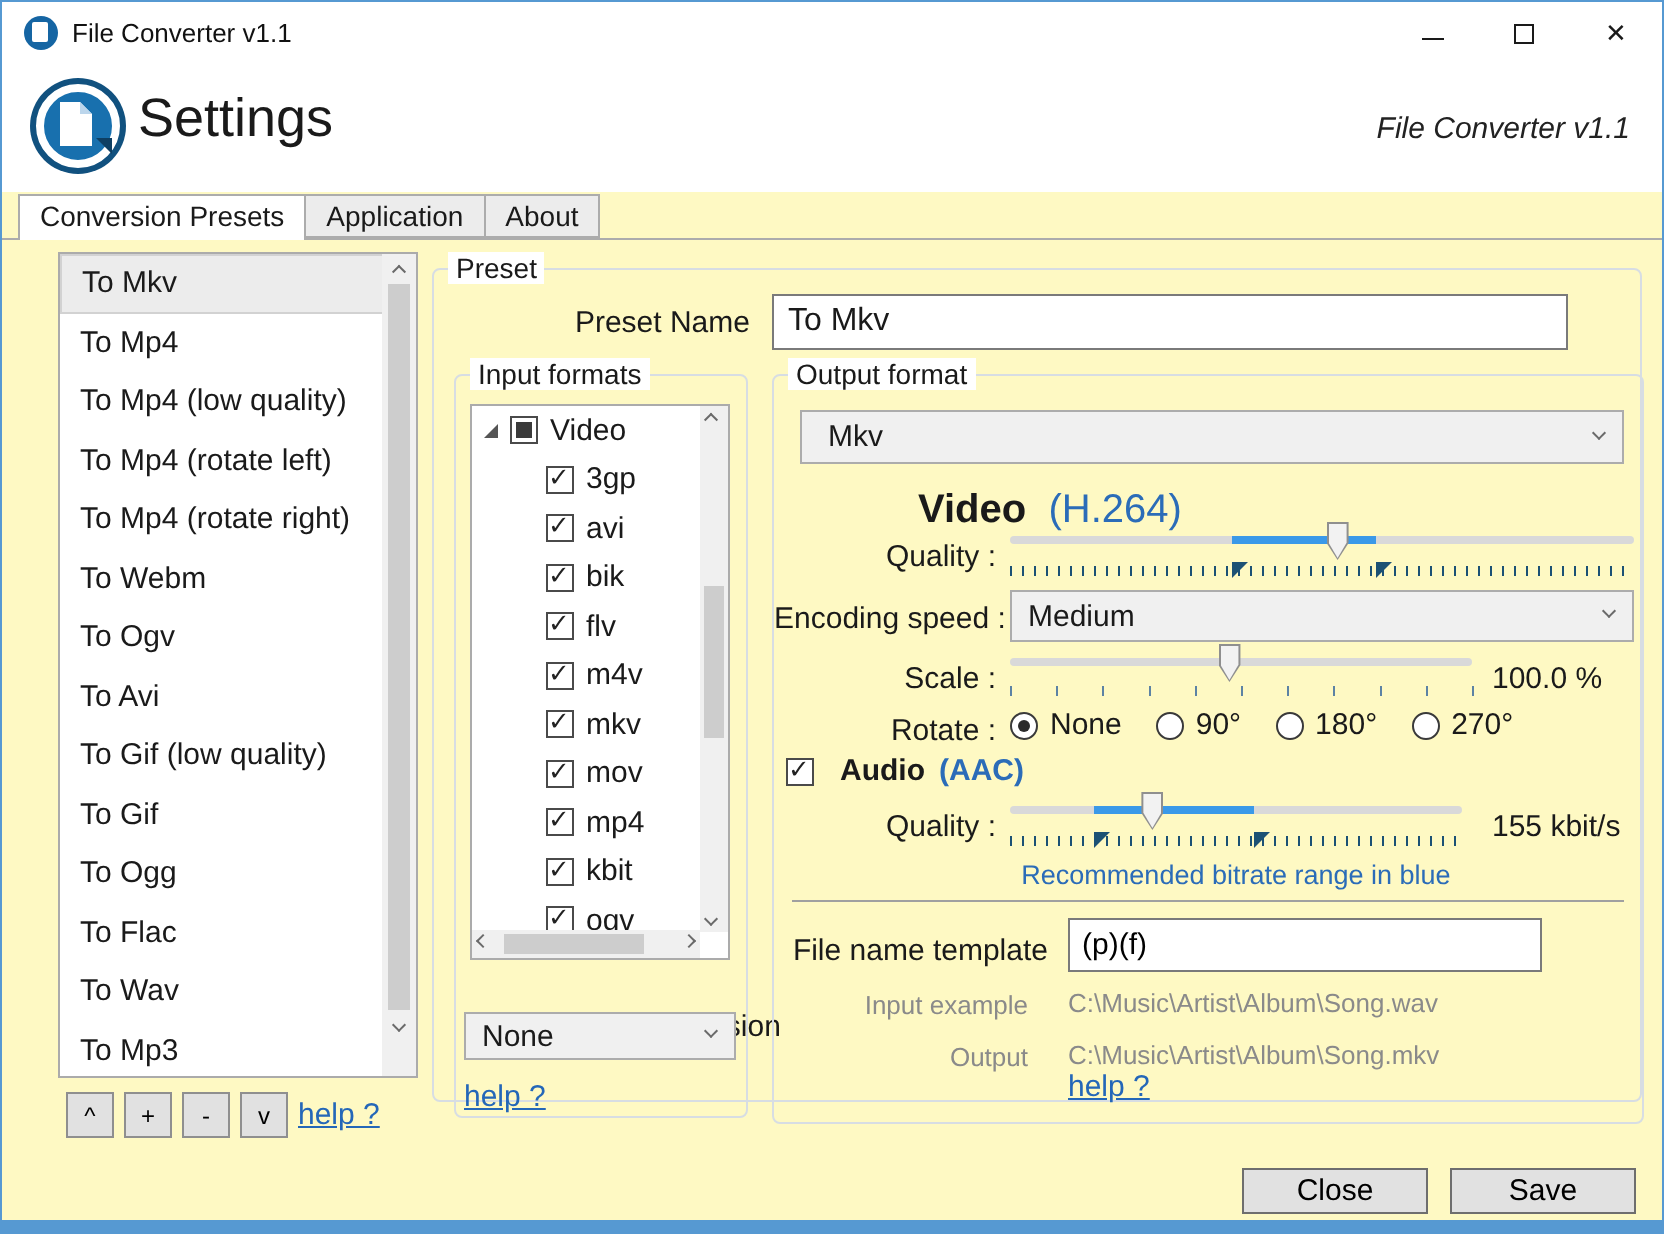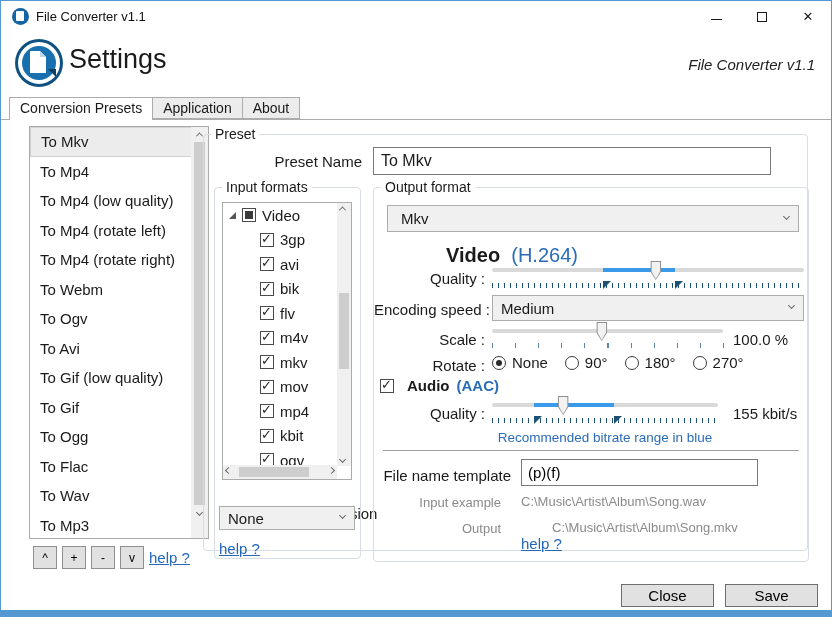--- a/index.html
+++ b/index.html
@@ -1,21 +1,21 @@
 <!DOCTYPE html>
 <html style="--accent: #3a99e8; --link: #2467b8; --tick: #1c5174; --winborder: #5699d2; --bluetext: #2b6cb8;"><head>
 <meta charset="utf-8">
 <style>
   :root{
     --accent:#3a99e8; --link:#2467b8; --tick:#1c5174; --winborder:#5699d2; --bluetext:#2b6cb8;
   }
   *{box-sizing:border-box; margin:0; padding:0;}
   html,body{background:#888;}
   body{font-family:"Liberation Sans","DejaVu Sans",sans-serif; color:#1a1a1a;}
-  .window{position:relative; width:832px; height:617px; background:#ffffff;
+  .window{position:relative; width:832px; height:617px; background:#fef9c3;
     border:1px solid var(--winborder); border-bottom:7px solid var(--winborder); overflow:hidden;}
 
   
   .titlebar{position:absolute; left:0; top:0; right:0; height:31px; background:#fff;}
   .app-icon{position:absolute; left:11px; top:7px; width:17px; height:17px; border-radius:50%;
     background:#1565a3; }
   .app-icon::after{content:""; position:absolute; left:4px; top:3px; width:8px; height:10px;
     background:#fff; border-radius:1px;}
   .titlebar-title{position:absolute; left:35px; top:8px; font-size:13px; color:#111;}
   .win-controls{position:absolute; right:0; top:0; height:31px; display:flex;}
@@ -62,21 +62,21 @@
   .side-buttons{position:absolute; left:32px; top:545px; display:flex; gap:5px;}
   .sbtn{width:24px; height:23px; background:#e1e1e1; border:1px solid #8f8f8f; font-size:12px;
     display:flex; align-items:center; justify-content:center; font-family:inherit;}
   .help-link{color:var(--link); text-decoration:underline; font-size:15px;}
   .side-help{position:absolute; left:148px; top:548px;}
 
   
   .gbox{position:absolute; border:1px solid #d7dde3; border-radius:4px; background:transparent;}
   .legend{position:absolute; top:-9px; left:7px; background:#fff; padding:0 4px; font-size:14px; color:#1a1a1a;}
 
-  .gbox-preset{left:202px; top:133px; width:605px; height:417px;}
+  .gbox-preset{left:215px; top:133px; width:605px; height:417px;}
   .preset-name-label{position:absolute; left:0; top:18px; width:158px; text-align:right; font-size:15px;}
   .preset-name-input{position:absolute; left:169px; top:12px; width:398px; height:28px;
     border:1px solid #7a7a7a; font-size:16px; padding-left:7px; font-family:inherit; color:#1a1a1a; background:#fff;}
 
   .gbox-input{left:10px; top:52px; width:147px; height:372px;}
   .tree{position:absolute; left:7px; top:14px; width:130px; height:278px; border:1px solid #ababab; background:#fff; overflow:hidden;}
   .tree-rows{position:absolute; left:0; top:0; width:115px; height:262px; overflow:hidden;}
   .trow{height:24.5px; display:flex; align-items:center; padding-left:6px; font-size:15px; white-space:nowrap;}
   .trow.child{padding-left:37px;}
   .expander{width:0; height:0; border-bottom:7px solid #555; border-left:7px solid transparent; margin-right:6px;}
@@ -369,21 +369,21 @@
       <div class="note blue">Recommended bitrate range in blue</div>
 
       <div class="separator"></div>
 
       <div class="fn-label">File name template</div>
       <input class="fn-input" type="text" value="(p)(f)" style="">
 
       <div class="ex-label gray" style="top:307px;">Input example</div>
       <div class="ex-value gray" style="top:306px;">C:\Music\Artist\Album\Song.wav</div>
       <div class="ex-label gray" style="top:333px;">Output</div>
-      <div class="ex-value gray" style="top:332px;margin-left:31px;">C:\Music\Artist\Album\Song.mkv</div>
+      <div class="ex-value gray" style="top:332px;">C:\Music\Artist\Album\Song.mkv</div>
       <a class="help-link of-help">help ?</a>
     </div>
   </div>
 
   <button class="footer-btn btn-close">Close</button>
   <button class="footer-btn btn-save">Save</button>
 
 </div>
 
 </body></html>

